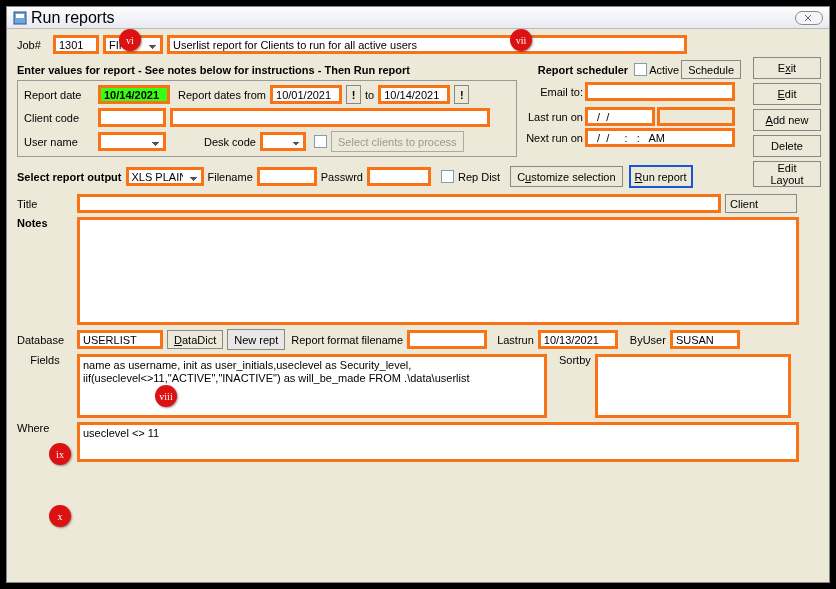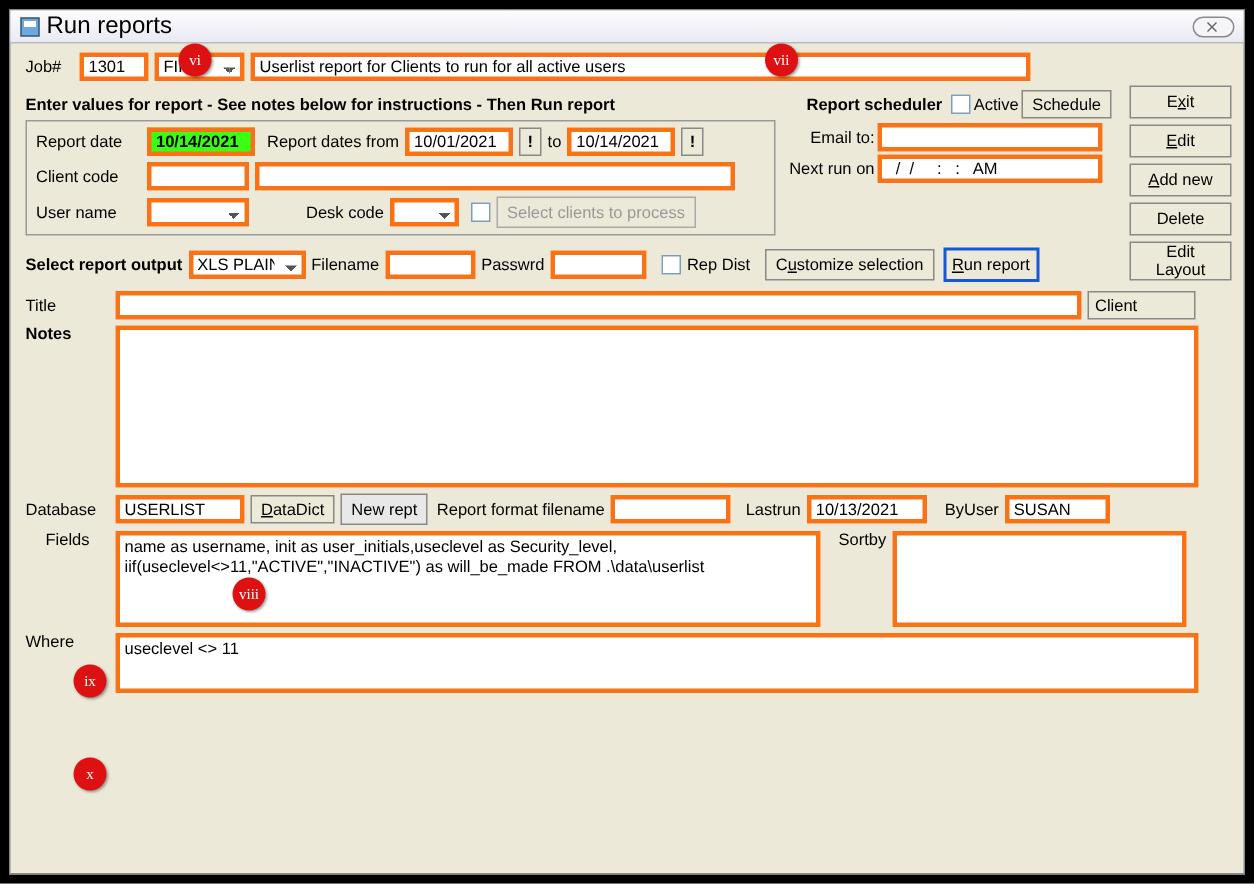--- a/index.html
+++ b/index.html
@@ -109,20 +109,25 @@
           <select style="width:46px;"><option></option></select>
           <input type="checkbox" style="margin-left: 4px;">
           <span class="btn-disabled">Select clients to process</span>
         </div>
       </div>
       <div style="flex:0 0 210px; padding-top:2px;">
         <div class="sched-row">
           <span class="lbl">Email to:</span>
           <input type="text" style="width: 150px;" value="">
         </div>
+        <div class="sched-row" style="margin-top:6px;">
+          <span class="lbl">Last run on</span>
+          <input type="text" style="width: 70px;" value="  /  /">
+          <input type="text" style="width: 78px; background: rgb(236, 233, 216);">
+        </div>
         <div class="sched-row">
           <span class="lbl">Next run on</span>
           <input type="text" style="width: 150px;" value="  /  /     :   :   AM">
         </div>
       </div>
     </div>
 
     <div class="row" style="margin-top:8px; margin-bottom:6px;">
       <span class="bold">Select report output</span>
       <select style="width:78px;"><option>XLS PLAIN</option></select>

